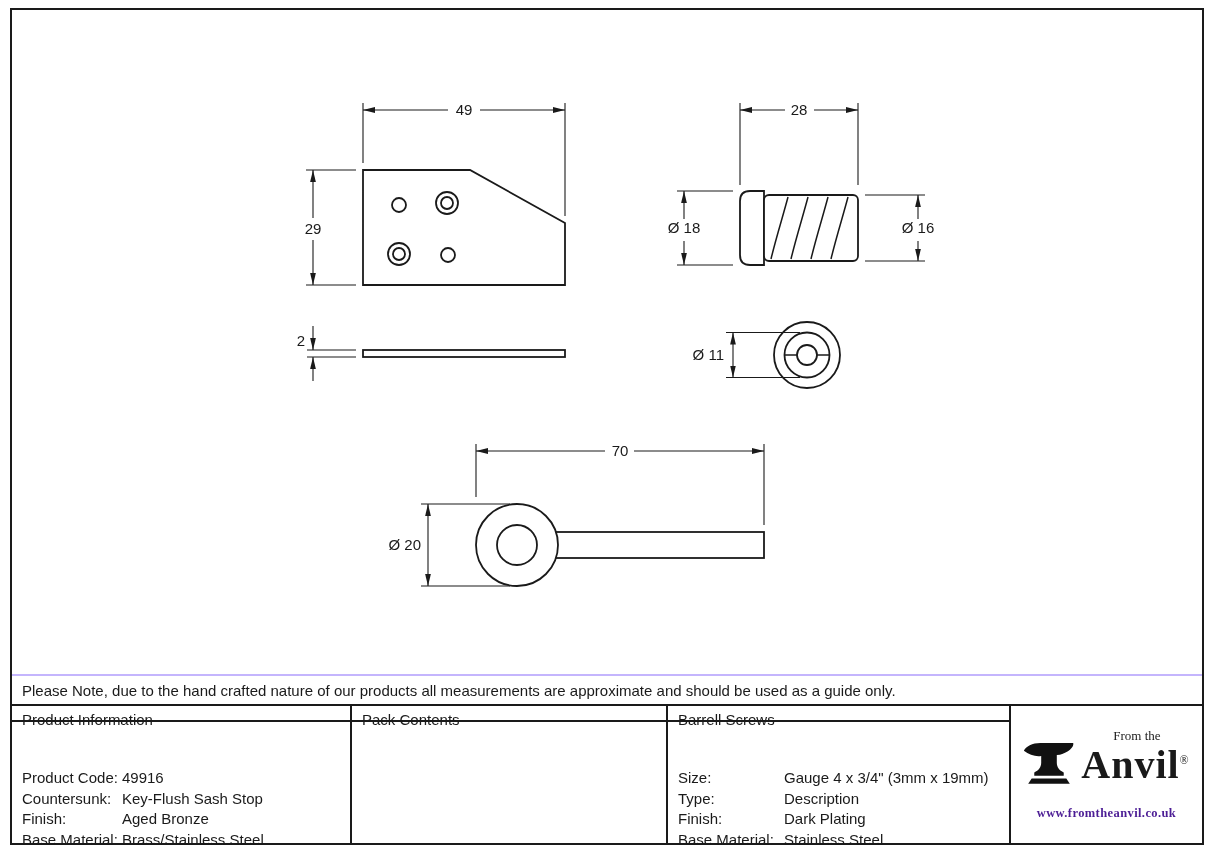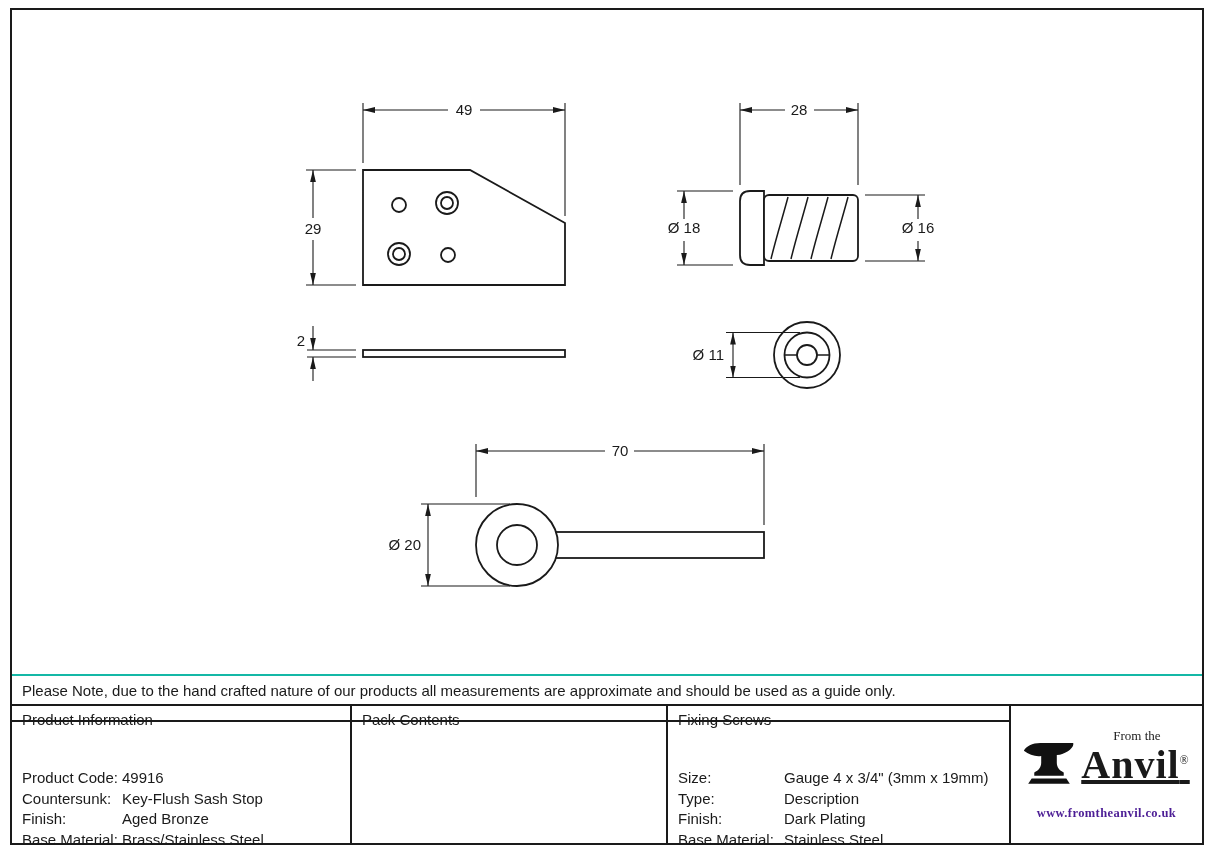--- a/index.html
+++ b/index.html
@@ -16,21 +16,21 @@
     border: 2px solid #1a1a1a;
   }
   svg.drawing { position: absolute; left: 0; top: 0; pointer-events: none; }
   svg.drawing .obj   { stroke: #1a1a1a; stroke-width: 1.8; fill: #ffffff; }
   svg.drawing .thin  { stroke: #1a1a1a; stroke-width: 1.5; fill: none; }
   svg.drawing .dim   { stroke: #1a1a1a; stroke-width: 1.1; fill: none; }
   svg.drawing text   { font-family: "Liberation Sans", sans-serif; font-size: 15px; fill: #1a1a1a; stroke: none; }
 
   .bottom { position: absolute; left: 12px; right: 12px; bottom: 10px; }
   .note-row {
-    height: 32px; border-top: 2px solid #14b8a6; border-bottom: 2px solid #1a1a1a;
+    height: 32px; border-top: 2px solid #c4b5fd; border-bottom: 2px solid #1a1a1a;
     display: flex; align-items: center; padding: 0 10px; font-size: 15px;
   }
   .spec-table { display: flex; height: 137px; }
   .col { border-right: 2px solid #1a1a1a; display: flex; flex-direction: column; }
   .col1 { width: 340px; }
   .col2 { width: 316px; }
   .col3 { width: 343px; }
   .col-header { height: 16px; border-bottom: 2px solid #1a1a1a; padding: 5px 10px 0; font-size: 15px; }
   .col-body { flex: 1; padding: 14px 10px 0; margin-top: 32px; }
   .kv-row { display: flex; line-height: 20.5px; font-size: 15px; }
@@ -39,21 +39,21 @@
   .pack-item { line-height: 20.5px; font-size: 15px; }
 
   .logo-cell {
     flex: 1; border-right: none;
     display: flex; flex-direction: column; align-items: center; justify-content: center; gap: 21px;
   }
   .logo-top { display: flex; align-items: flex-end; gap: 6px; }
   .anvil-icon svg { display: block; }
   .logo-text { display: flex; flex-direction: column; line-height: 1; }
   .from-the { font-family: "Liberation Serif", serif; font-size: 13px; margin-left: 32px; margin-bottom: 3px; }
-  .anvil-name { font-family: "Liberation Serif", serif; font-size: 40px; font-weight: bold; letter-spacing: 1px; text-decoration: underline; }
+  .anvil-name { font-family: "Liberation Serif", serif; font-size: 40px; font-weight: bold; letter-spacing: 1px; }
   .anvil-name sup { font-size: 12px; font-weight: normal; }
   .logo-url { font-family: "Liberation Serif", serif; font-size: 12.5px; font-weight: bold; color: #4c1d95; letter-spacing: 0.4px; }
 </style>
 </head>
 <body>
 
 <div class="frame"></div>
 
 <svg class="drawing" width="1214" height="680" viewBox="0 0 1214 680">
   <defs>
@@ -198,21 +198,21 @@
           <span class="kv-value">Brass/Stainless Steel</span>
         </div>
       </div>
     </div>
 
     <div class="col col2">
       <div class="col-header">Pack Contents</div>
     </div>
 
     <div class="col col3">
-      <div class="col-header">Fixing Screws</div>
+      <div class="col-header">Barrell Screws</div>
       <div class="col-body">
         <div class="kv-row">
           <span class="kv-label">Size:</span>
           <span class="kv-value">Gauge 4 x 3/4" (3mm x 19mm)</span>
         </div>
         <div class="kv-row">
           <span class="kv-label">Type:</span>
           <span class="kv-value">Description</span>
         </div>
         <div class="kv-row">

